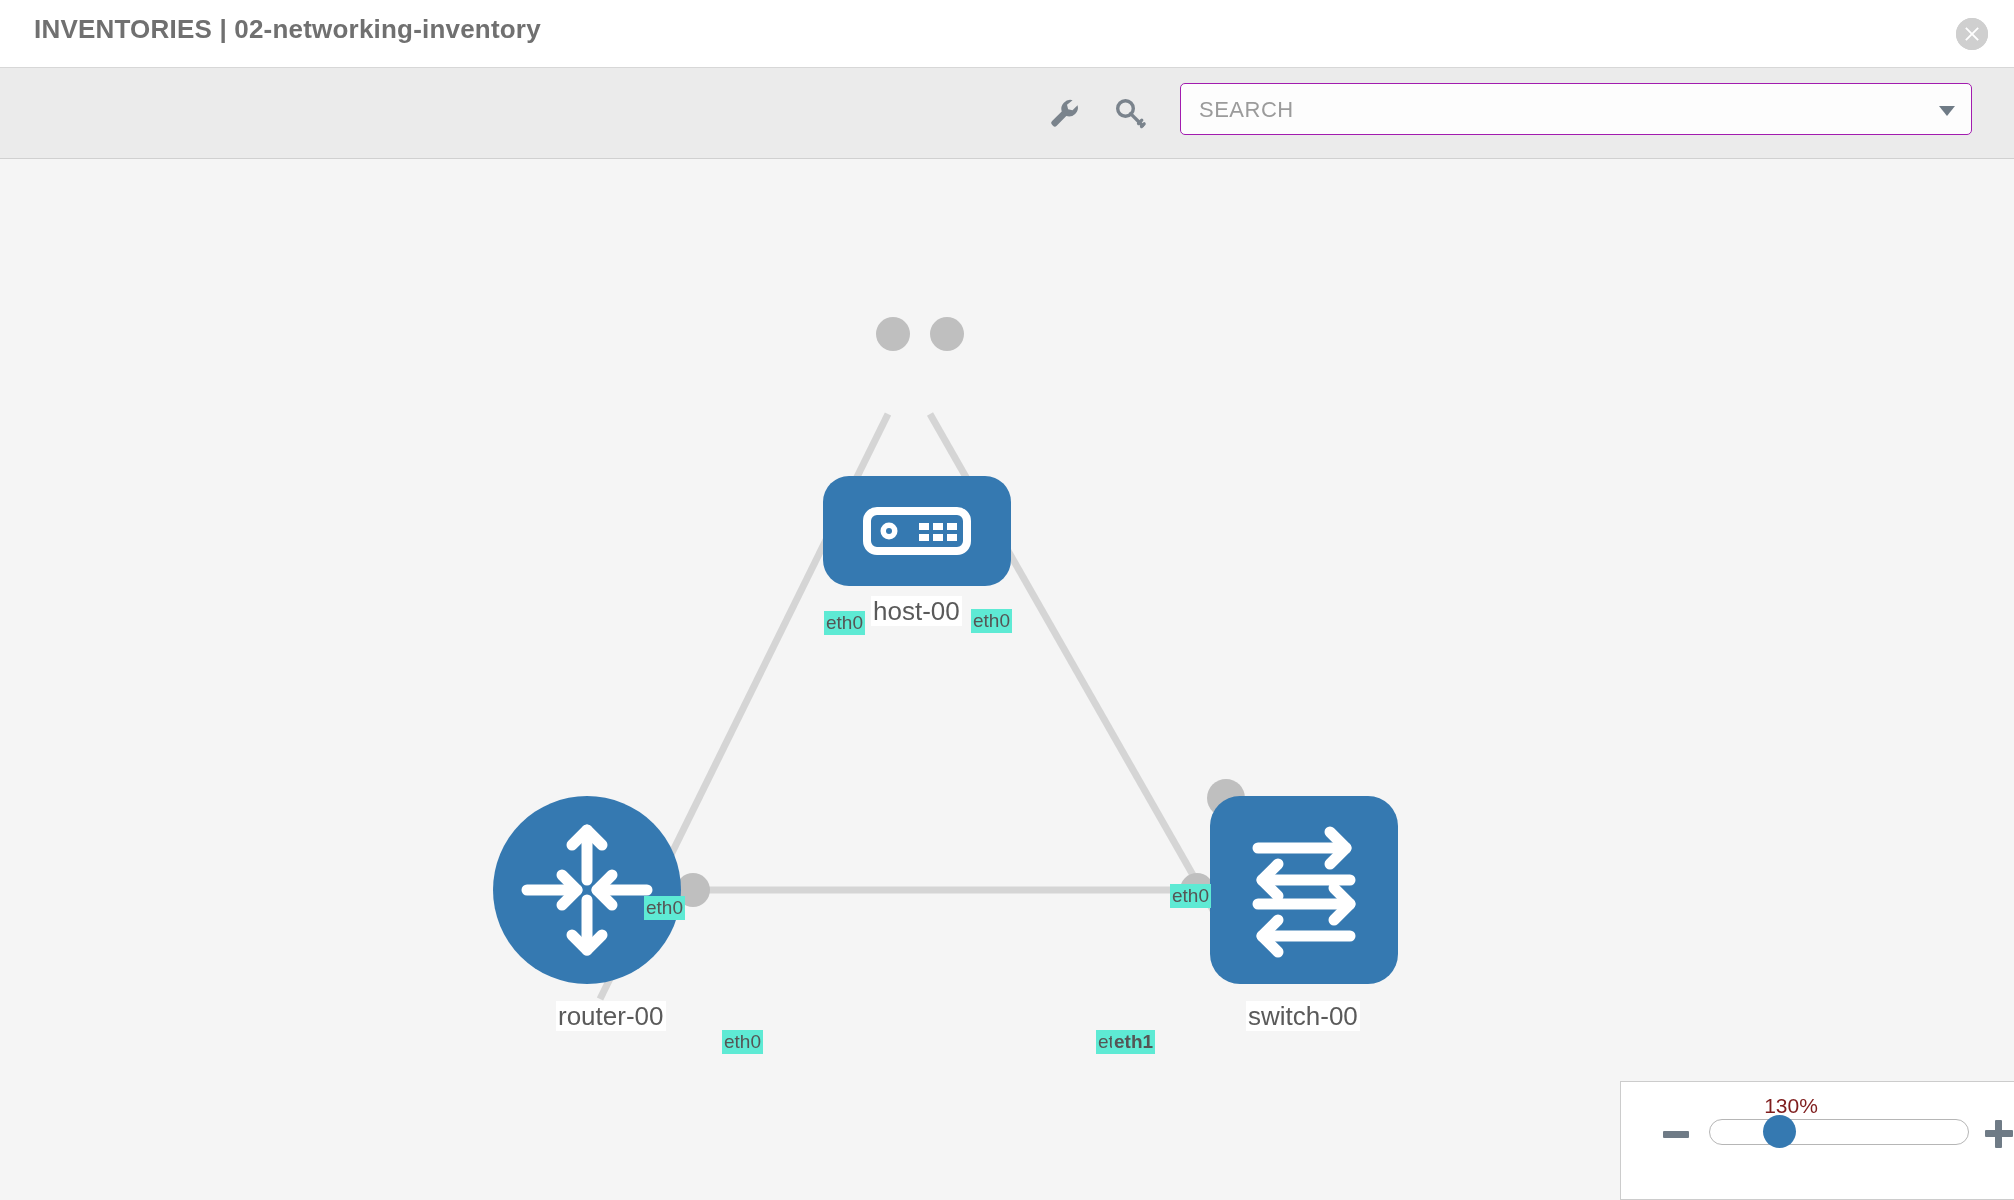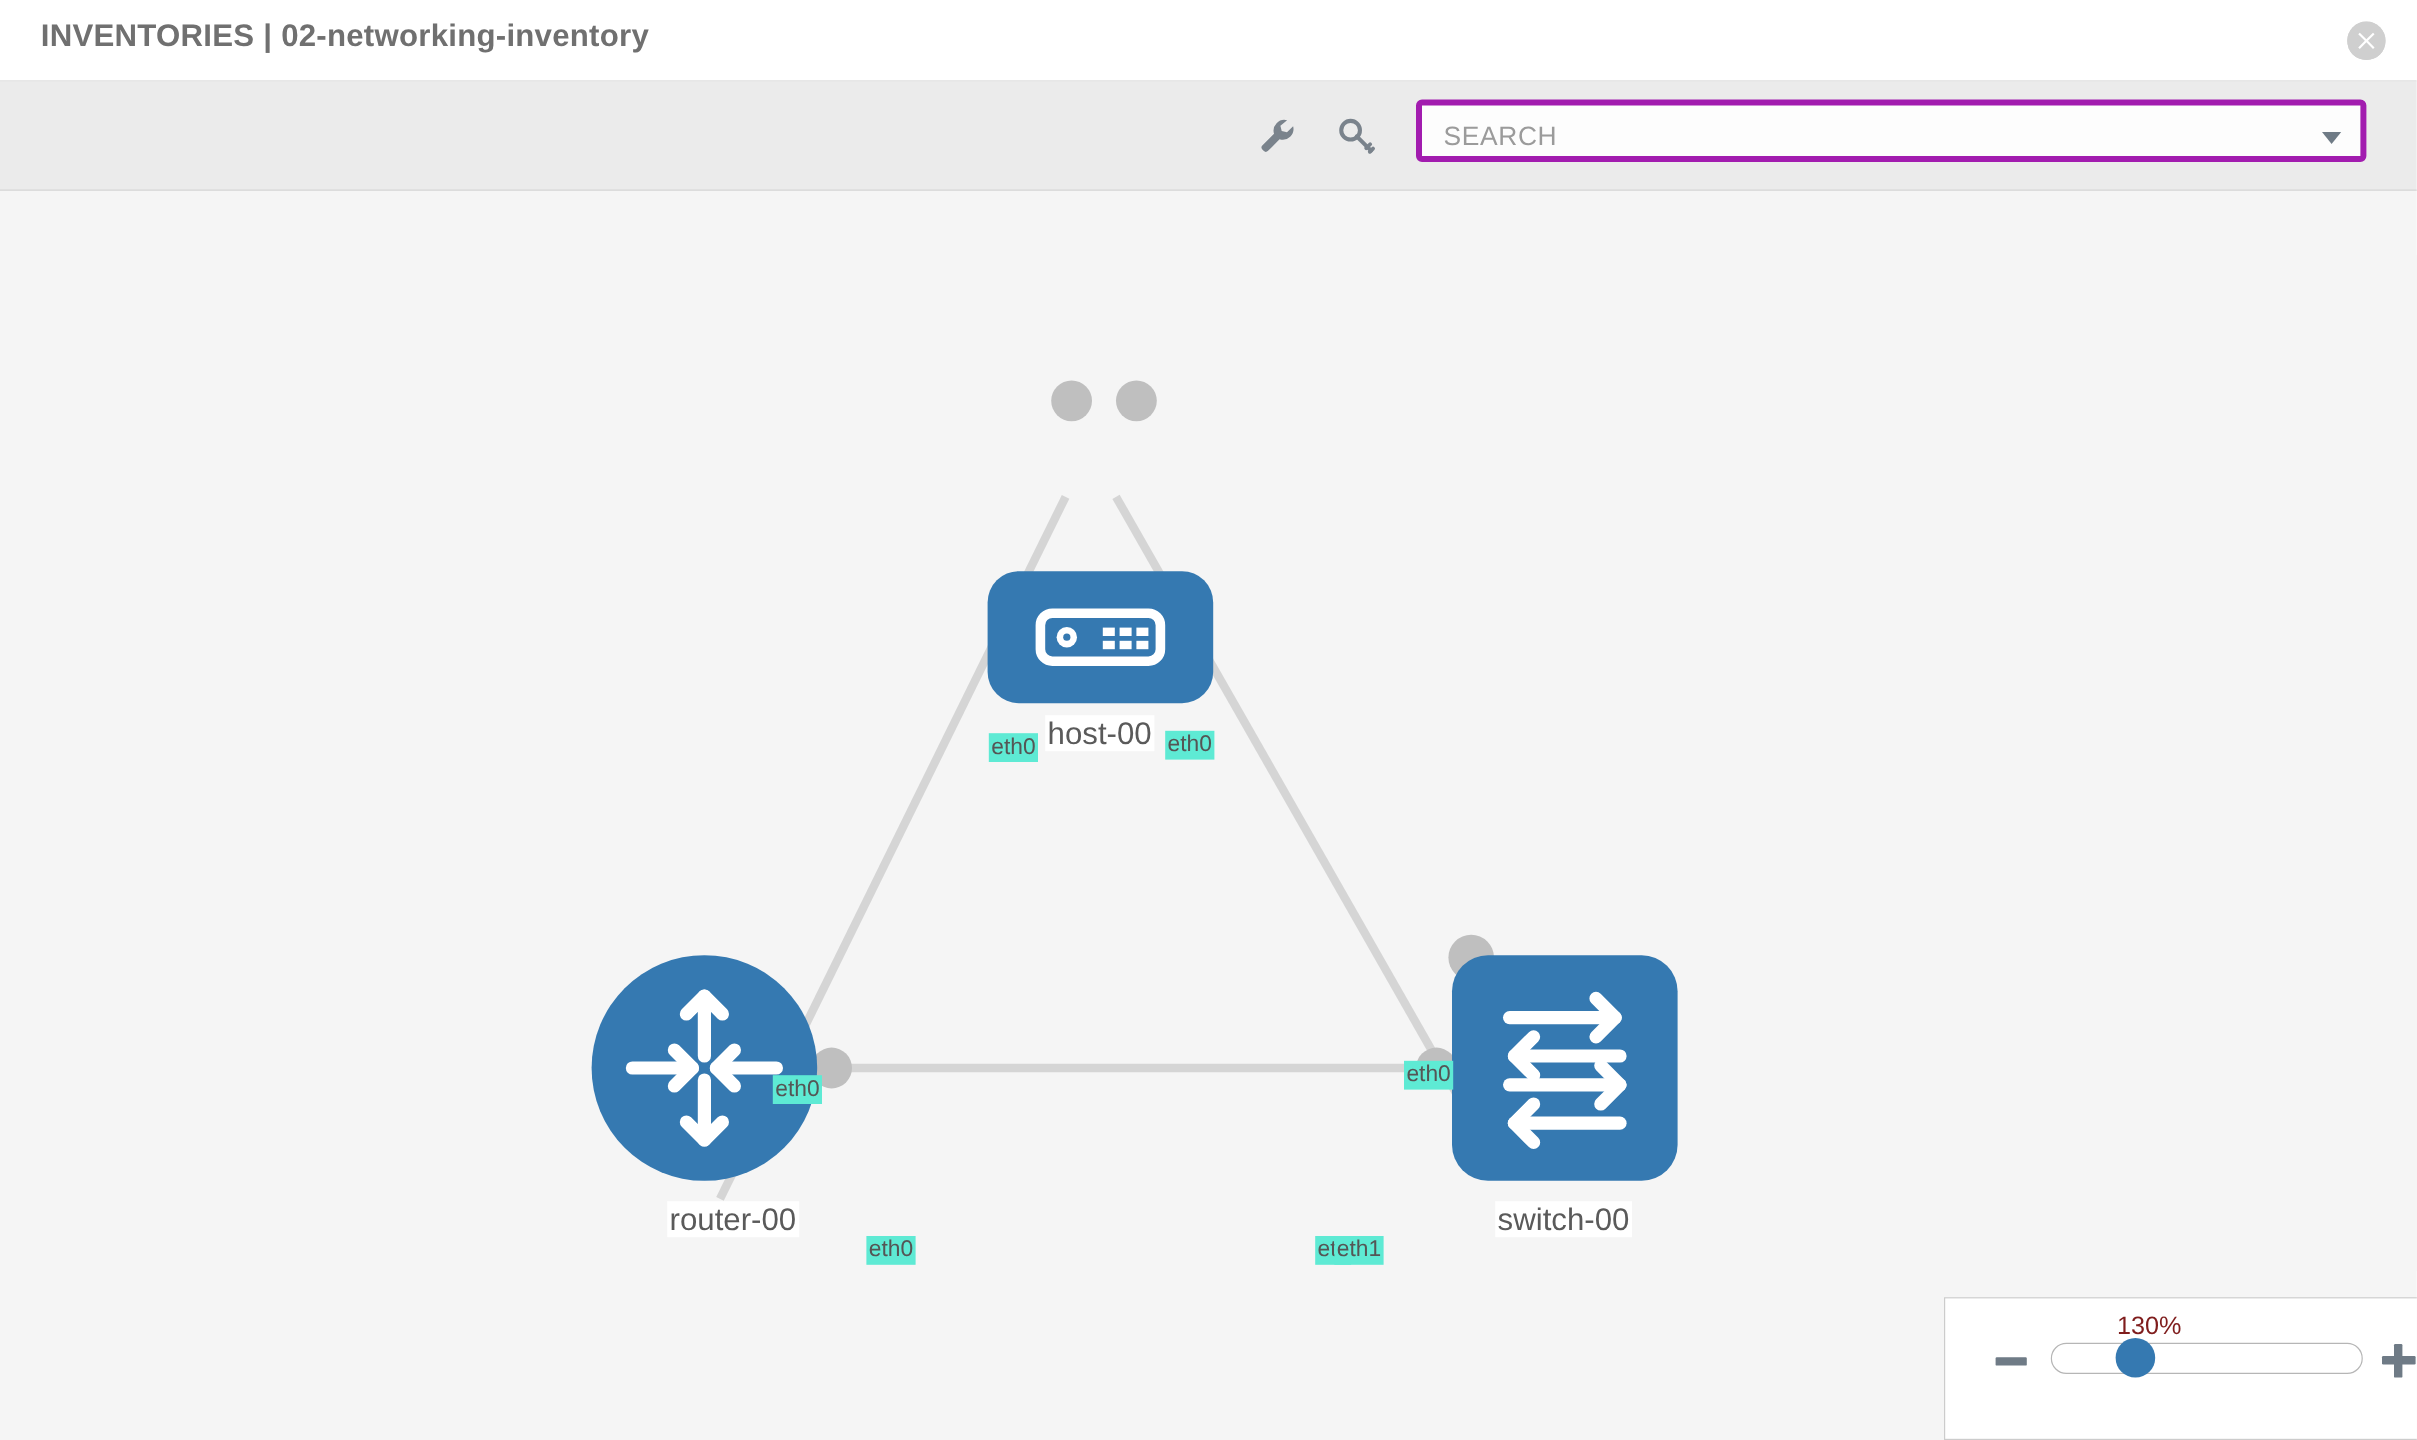--- a/index.html
+++ b/index.html
@@ -87,21 +87,21 @@
     cursor: pointer;
   }
   .wrench-icon { left: 1047px; }
   .key-icon    { left: 1113px; }
 
   .search-box {
     position: absolute;
     left: 1180px; top: 83px;
     width: 792px; height: 52px;
     background: #fdfdfd;
-    border: 5px solid #a21caf;
+    border: 1px solid #a21caf;
     border-radius: 5px;
     box-sizing: border-box;
     cursor: text;
   }
   .search-placeholder {
     position: absolute;
     left: 18px; top: 13px;
     font-size: 22px;
     color: #9b9b9b;
     letter-spacing: 0.5px;
@@ -332,21 +332,21 @@
       </div>
     </div>
     <div class="node-label" style="left:1246px; top:842px;">switch-00</div>
 
     <div class="edge-label" style="left:824px; top:452px;">eth0</div>
     <div class="edge-label" style="left:971px; top:450px;">eth0</div>
     <div class="edge-label" style="left:644px; top:737px;">eth0</div>
     <div class="edge-label" style="left:1170px; top:725px;">eth0</div>
     <div class="edge-label" style="left:722px; top:871px;">eth0</div>
     <div class="edge-label" style="left:1096px; top:871px;">eth</div>
-    <div class="edge-label" style="left:1112px; top:871px;">eth1</div>
+    <div class="edge-label" style="left:1112px; top:871px;font-weight:bold;">eth1</div>
 
   </div>
 
   <div class="zoom-panel">
     <div class="zoom-value">130%</div>
     <div class="zoom-minus"></div>
     <div class="zoom-track"></div>
     <div class="zoom-thumb"></div>
     <div class="zoom-plus"></div>
   </div>

